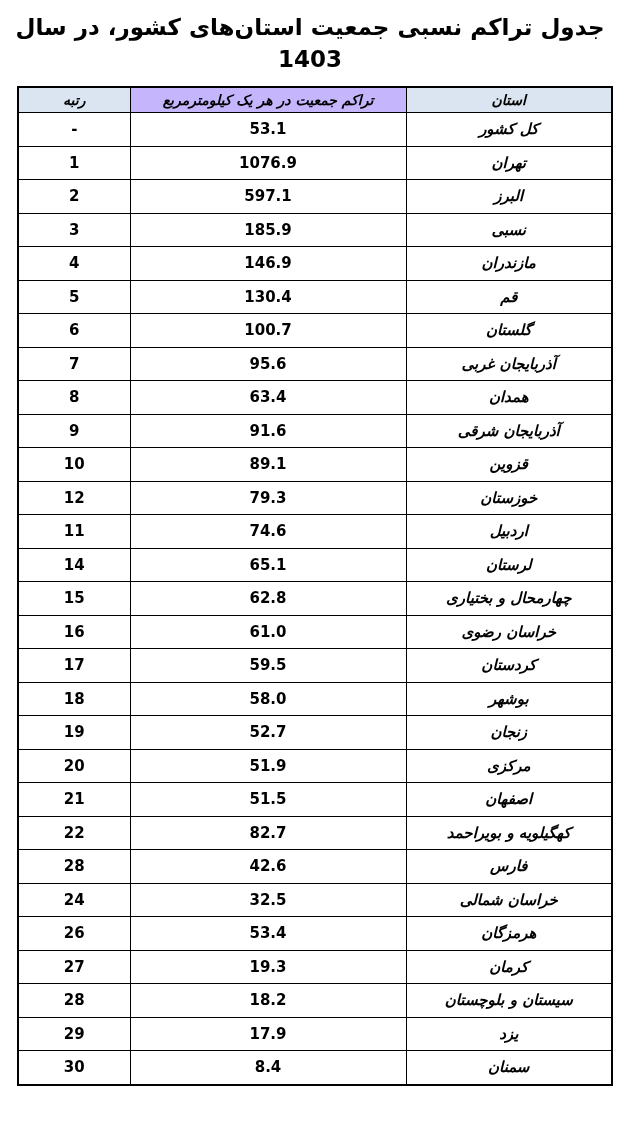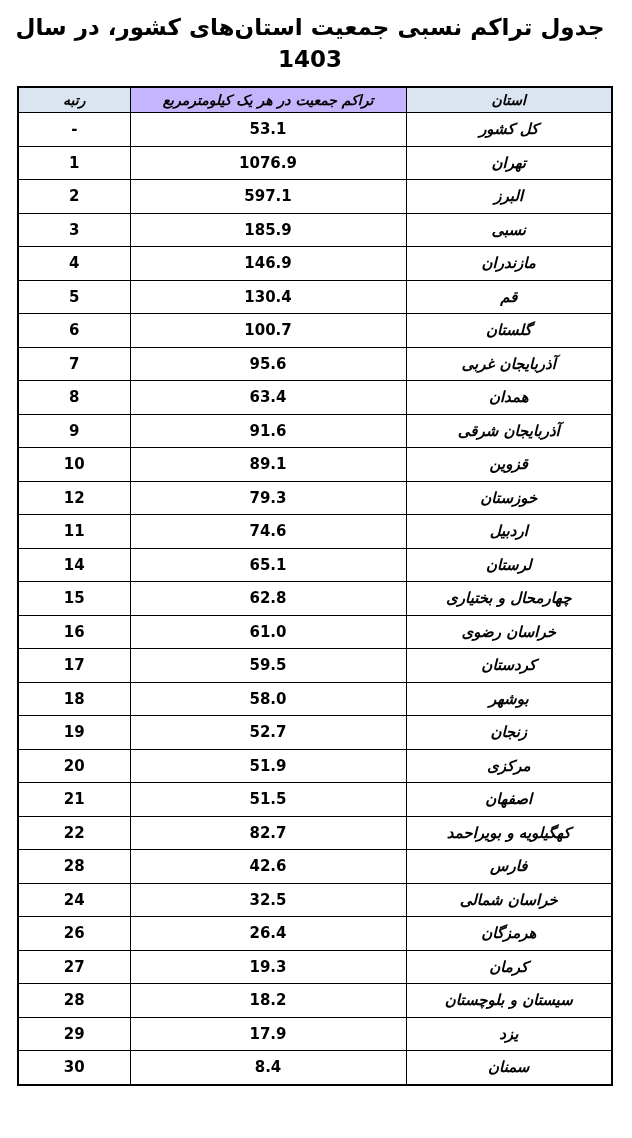--- a/index.html
+++ b/index.html
@@ -205,21 +205,21 @@
           <td class="density-cell">42.6</td>
           <td class="province-cell">فارس</td>
         </tr>
         <tr>
           <td class="rank-cell">24</td>
           <td class="density-cell">32.5</td>
           <td class="province-cell">خراسان شمالی</td>
         </tr>
         <tr>
           <td class="rank-cell">26</td>
-          <td class="density-cell">26.4</td>
+          <td class="density-cell">53.4</td>
           <td class="province-cell">هرمزگان</td>
         </tr>
         <tr>
           <td class="rank-cell">27</td>
           <td class="density-cell">19.3</td>
           <td class="province-cell">کرمان</td>
         </tr>
         <tr>
           <td class="rank-cell">28</td>
           <td class="density-cell">18.2</td>

